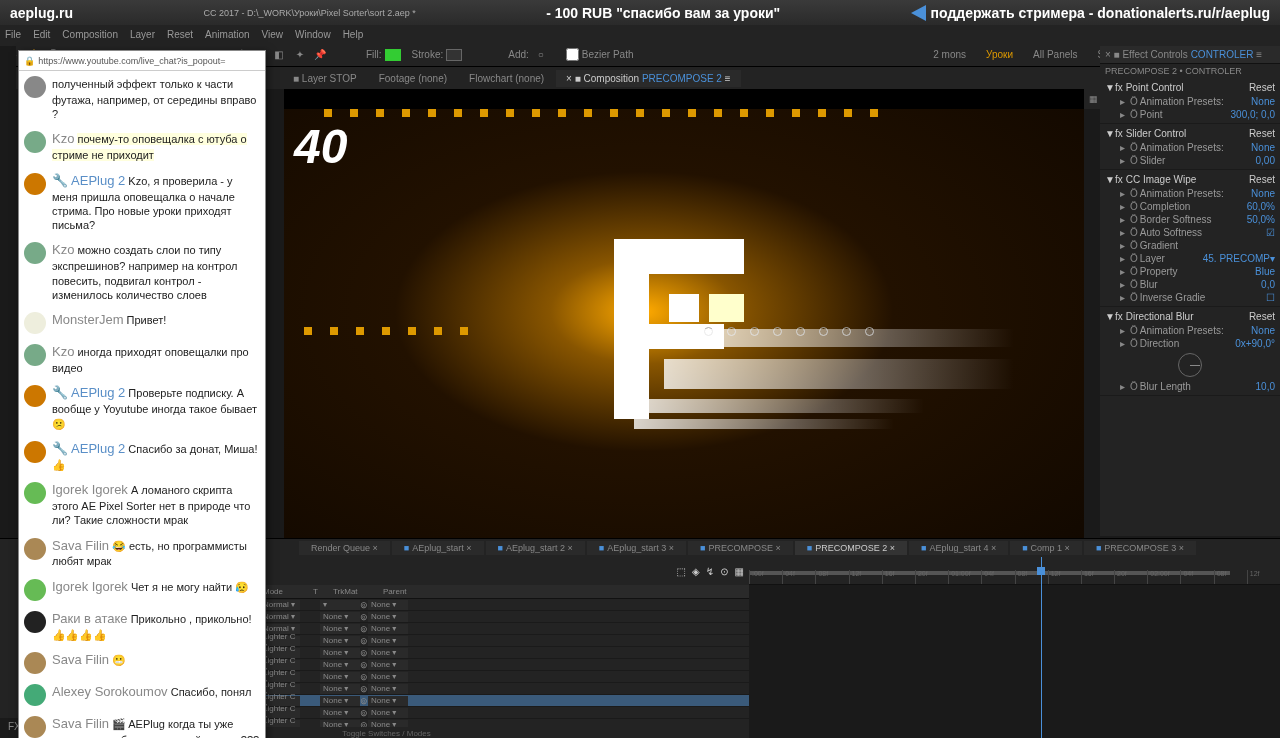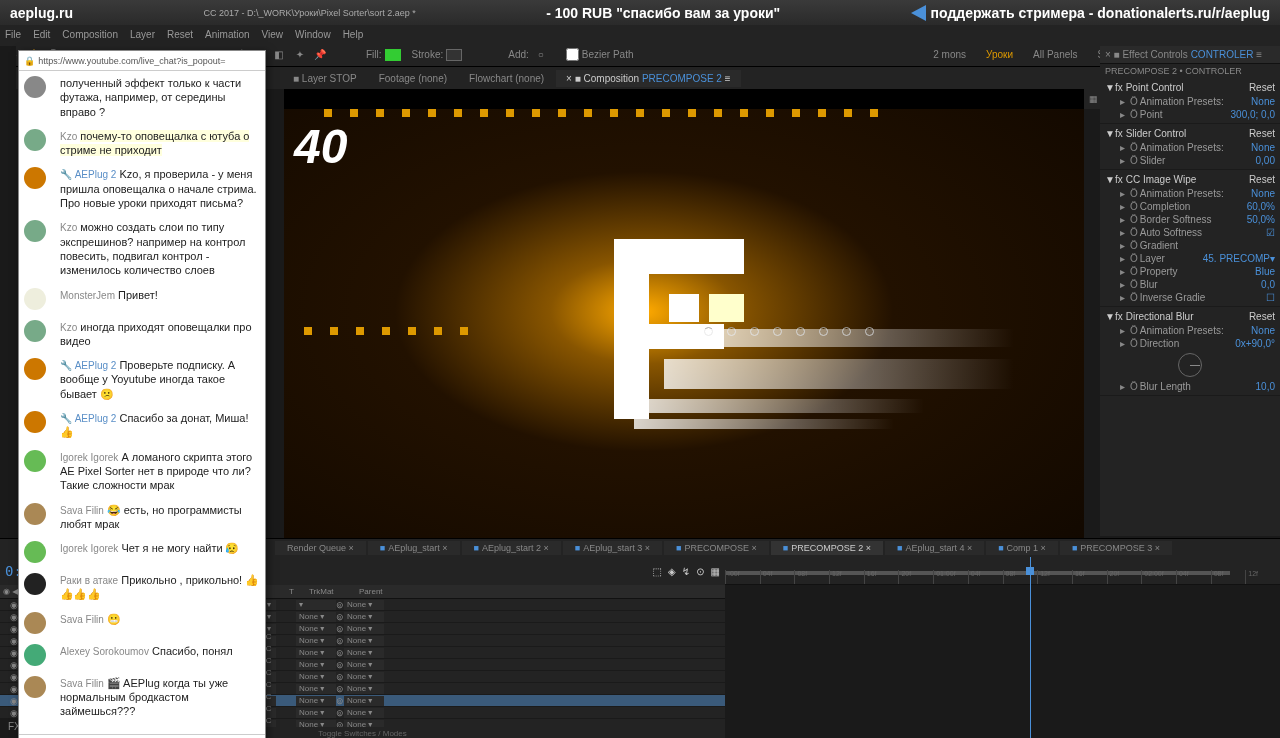--- a/index.html
+++ b/index.html
@@ -25,24 +25,24 @@
 .main-area { display: flex; height: 490px; }
 
 .chat-window { width: 248px; background: #fff; display: flex; flex-direction: column; position: absolute; top: 50px; left: 18px; z-index: 100; border: 1px solid #888; box-shadow: 2px 2px 8px rgba(0,0,0,0.5); }
 .chat-titlebar { height: 20px; background: linear-gradient(to bottom, #eee, #ddd); display: flex; align-items: center; padding: 0 5px; font-size: 10px; color: #333; }
 .chat-titlebar .yt-icon { width: 12px; height: 12px; background: #c00; margin-right: 5px; }
 .chat-titlebar .win-btns { margin-left: auto; display: flex; gap: 1px; }
 .chat-titlebar .win-btn { width: 18px; height: 14px; background: #ddd; border: 1px solid #aaa; text-align: center; font-size: 8px; line-height: 12px; }
 .chat-url { height: 20px; background: #fff; border-bottom: 1px solid #ccc; display: flex; align-items: center; padding: 0 5px; font-size: 9px; color: #555; }
 .chat-url .lock { color: #0a0; margin-right: 3px; }
 .chat-messages { flex: 1; overflow-y: auto; padding: 5px; background: #fff; height: 620px; }
-.chat-msg { display: flex; gap: 14px; margin-bottom: 10px; font-size: 11px; }
+.chat-msg { display: flex; gap: 6px; margin-bottom: 10px; font-size: 11px; }
 .chat-avatar { width: 22px; height: 22px; border-radius: 50%; flex-shrink: 0; }
 .chat-content { flex: 1; color: #333; line-height: 1.3; }
-.chat-author { color: #888; font-size: 10px; }
+.chat-author { color: #888; font-size: 13px; }
 .chat-author.mod { color: #5a8fc7; }
 .chat-text { color: #222; }
 .chat-highlight { background: #ffd; }
 .chat-input-bar { height: 30px; border-top: 1px solid #ccc; display: flex; align-items: center; padding: 0 8px; font-size: 10px; color: #888; gap: 8px; }
 
 .workspace { flex: 1; display: flex; flex-direction: row; margin-left: 268px; }
 
 .comp-tabs { height: 22px; background: #232323; display: flex; align-items: center; gap: 2px; padding-left: 5px; font-size: 10px; }
 .comp-tab { padding: 3px 10px; color: #888; cursor: pointer; }
 .comp-tab.active { background: #2a2a2a; color: #ccc; }
@@ -68,21 +68,21 @@
 .effect-row { display: flex; align-items: center; padding: 1px 5px; }
 .effect-row .twirl { width: 10px; color: #888; }
 .effect-row .lbl { flex: 1; color: #999; }
 .effect-row .val { color: #4a90d9; }
 .effect-sub { padding-left: 20px; }
 .effect-group { border-bottom: 1px solid #1a1a1a; padding: 2px 0; }
 .effect-title { color: #ccc; padding: 2px 5px; display: flex; align-items: center; }
 .direction-wheel { width: 24px; height: 24px; border: 1px solid #666; border-radius: 50%; margin: 3px auto; position: relative; }
 .direction-wheel::after { content: ''; position: absolute; top: 50%; left: 50%; width: 10px; height: 1px; background: #888; transform-origin: left; }
 
-.timeline-panel { position: absolute; bottom: 0; left: 0; right: 0; height: 200px; background: #232323; border-top: 1px solid #000; }
+.timeline-panel { position: absolute; bottom: 0; left: 0; right: 0; height: 200px; background: #232323; border-top: 1px solid #000; padding-left: 24px; }
 .timeline-tabs { height: 18px; display: flex; align-items: center; padding-left: 275px; gap: 2px; font-size: 9px; }
 .timeline-tab { padding: 2px 12px; color: #888; background: #2a2a2a; }
 .timeline-tab.active { background: #333; color: #ccc; }
 .timeline-tab .comp-icon { color: #4a90d9; margin-right: 3px; }
 
 .timeline-content { display: flex; height: 182px; }
 .timeline-left { width: 725px; background: #232323; }
 .timeline-header { height: 28px; display: flex; align-items: center; padding: 0 5px; }
 .timecode { color: #4a90d9; font-size: 14px; font-family: monospace; }
 .timecode-sub { color: #d90; font-size: 8px; margin-left: 3px; }

